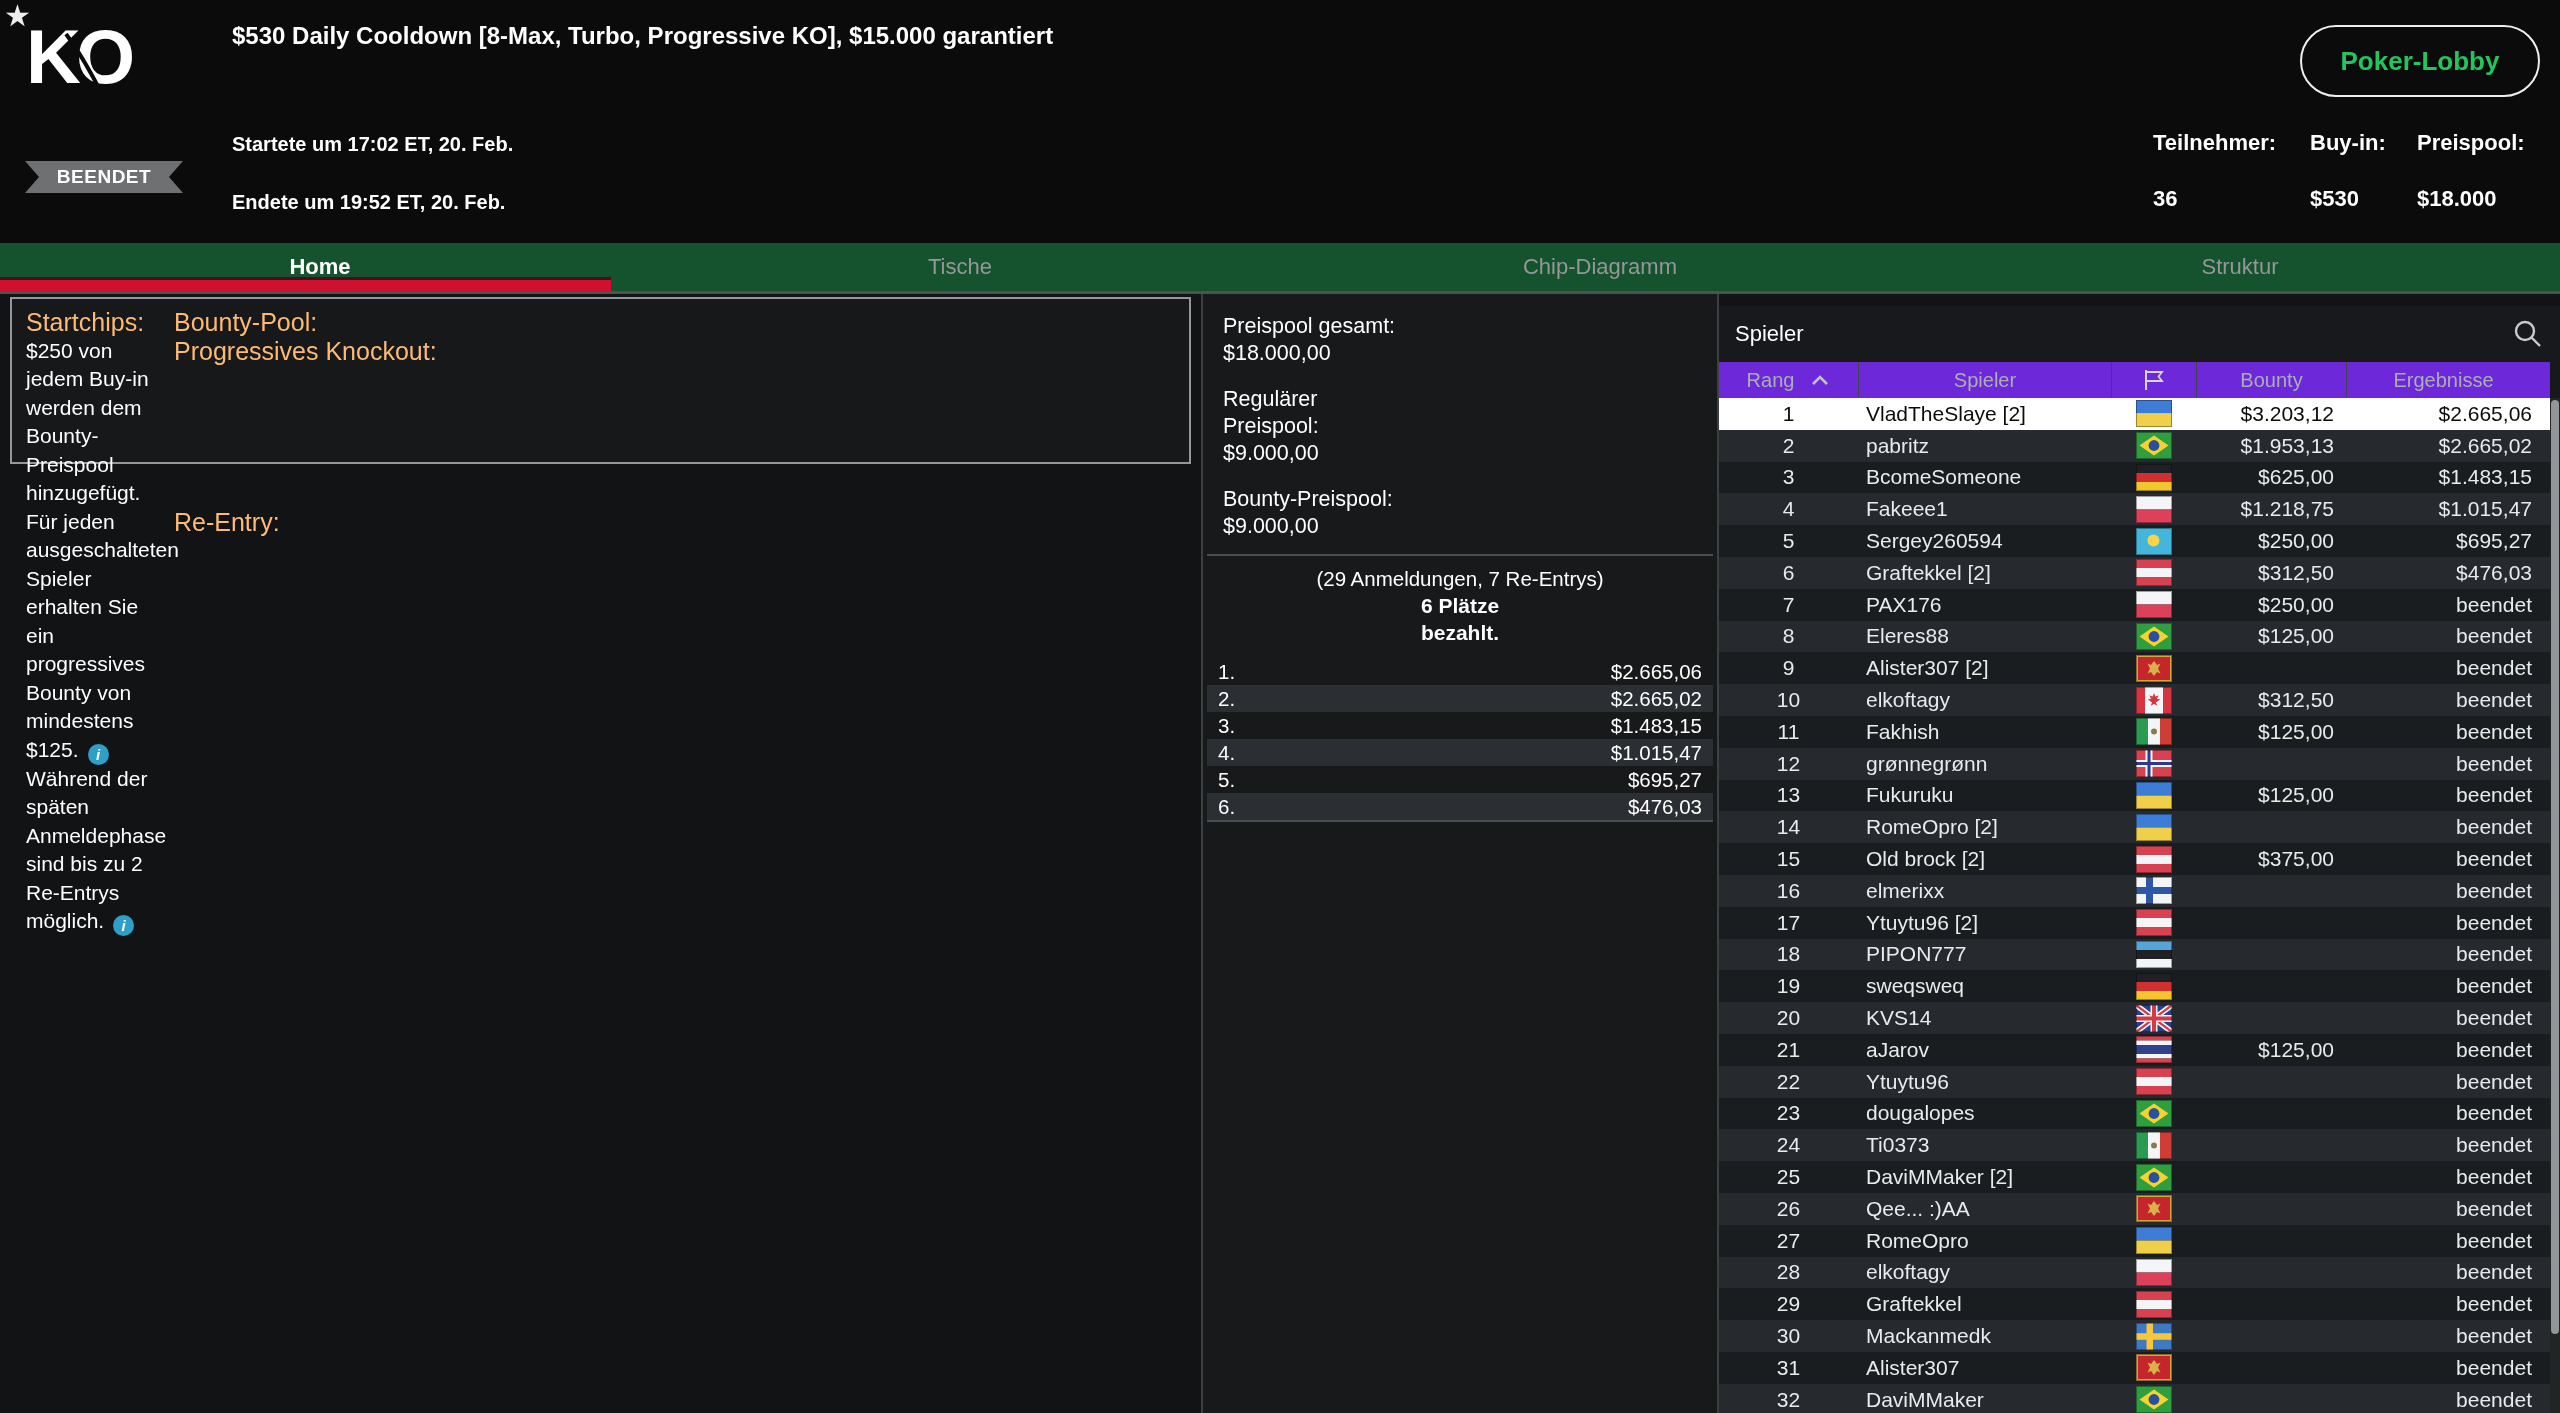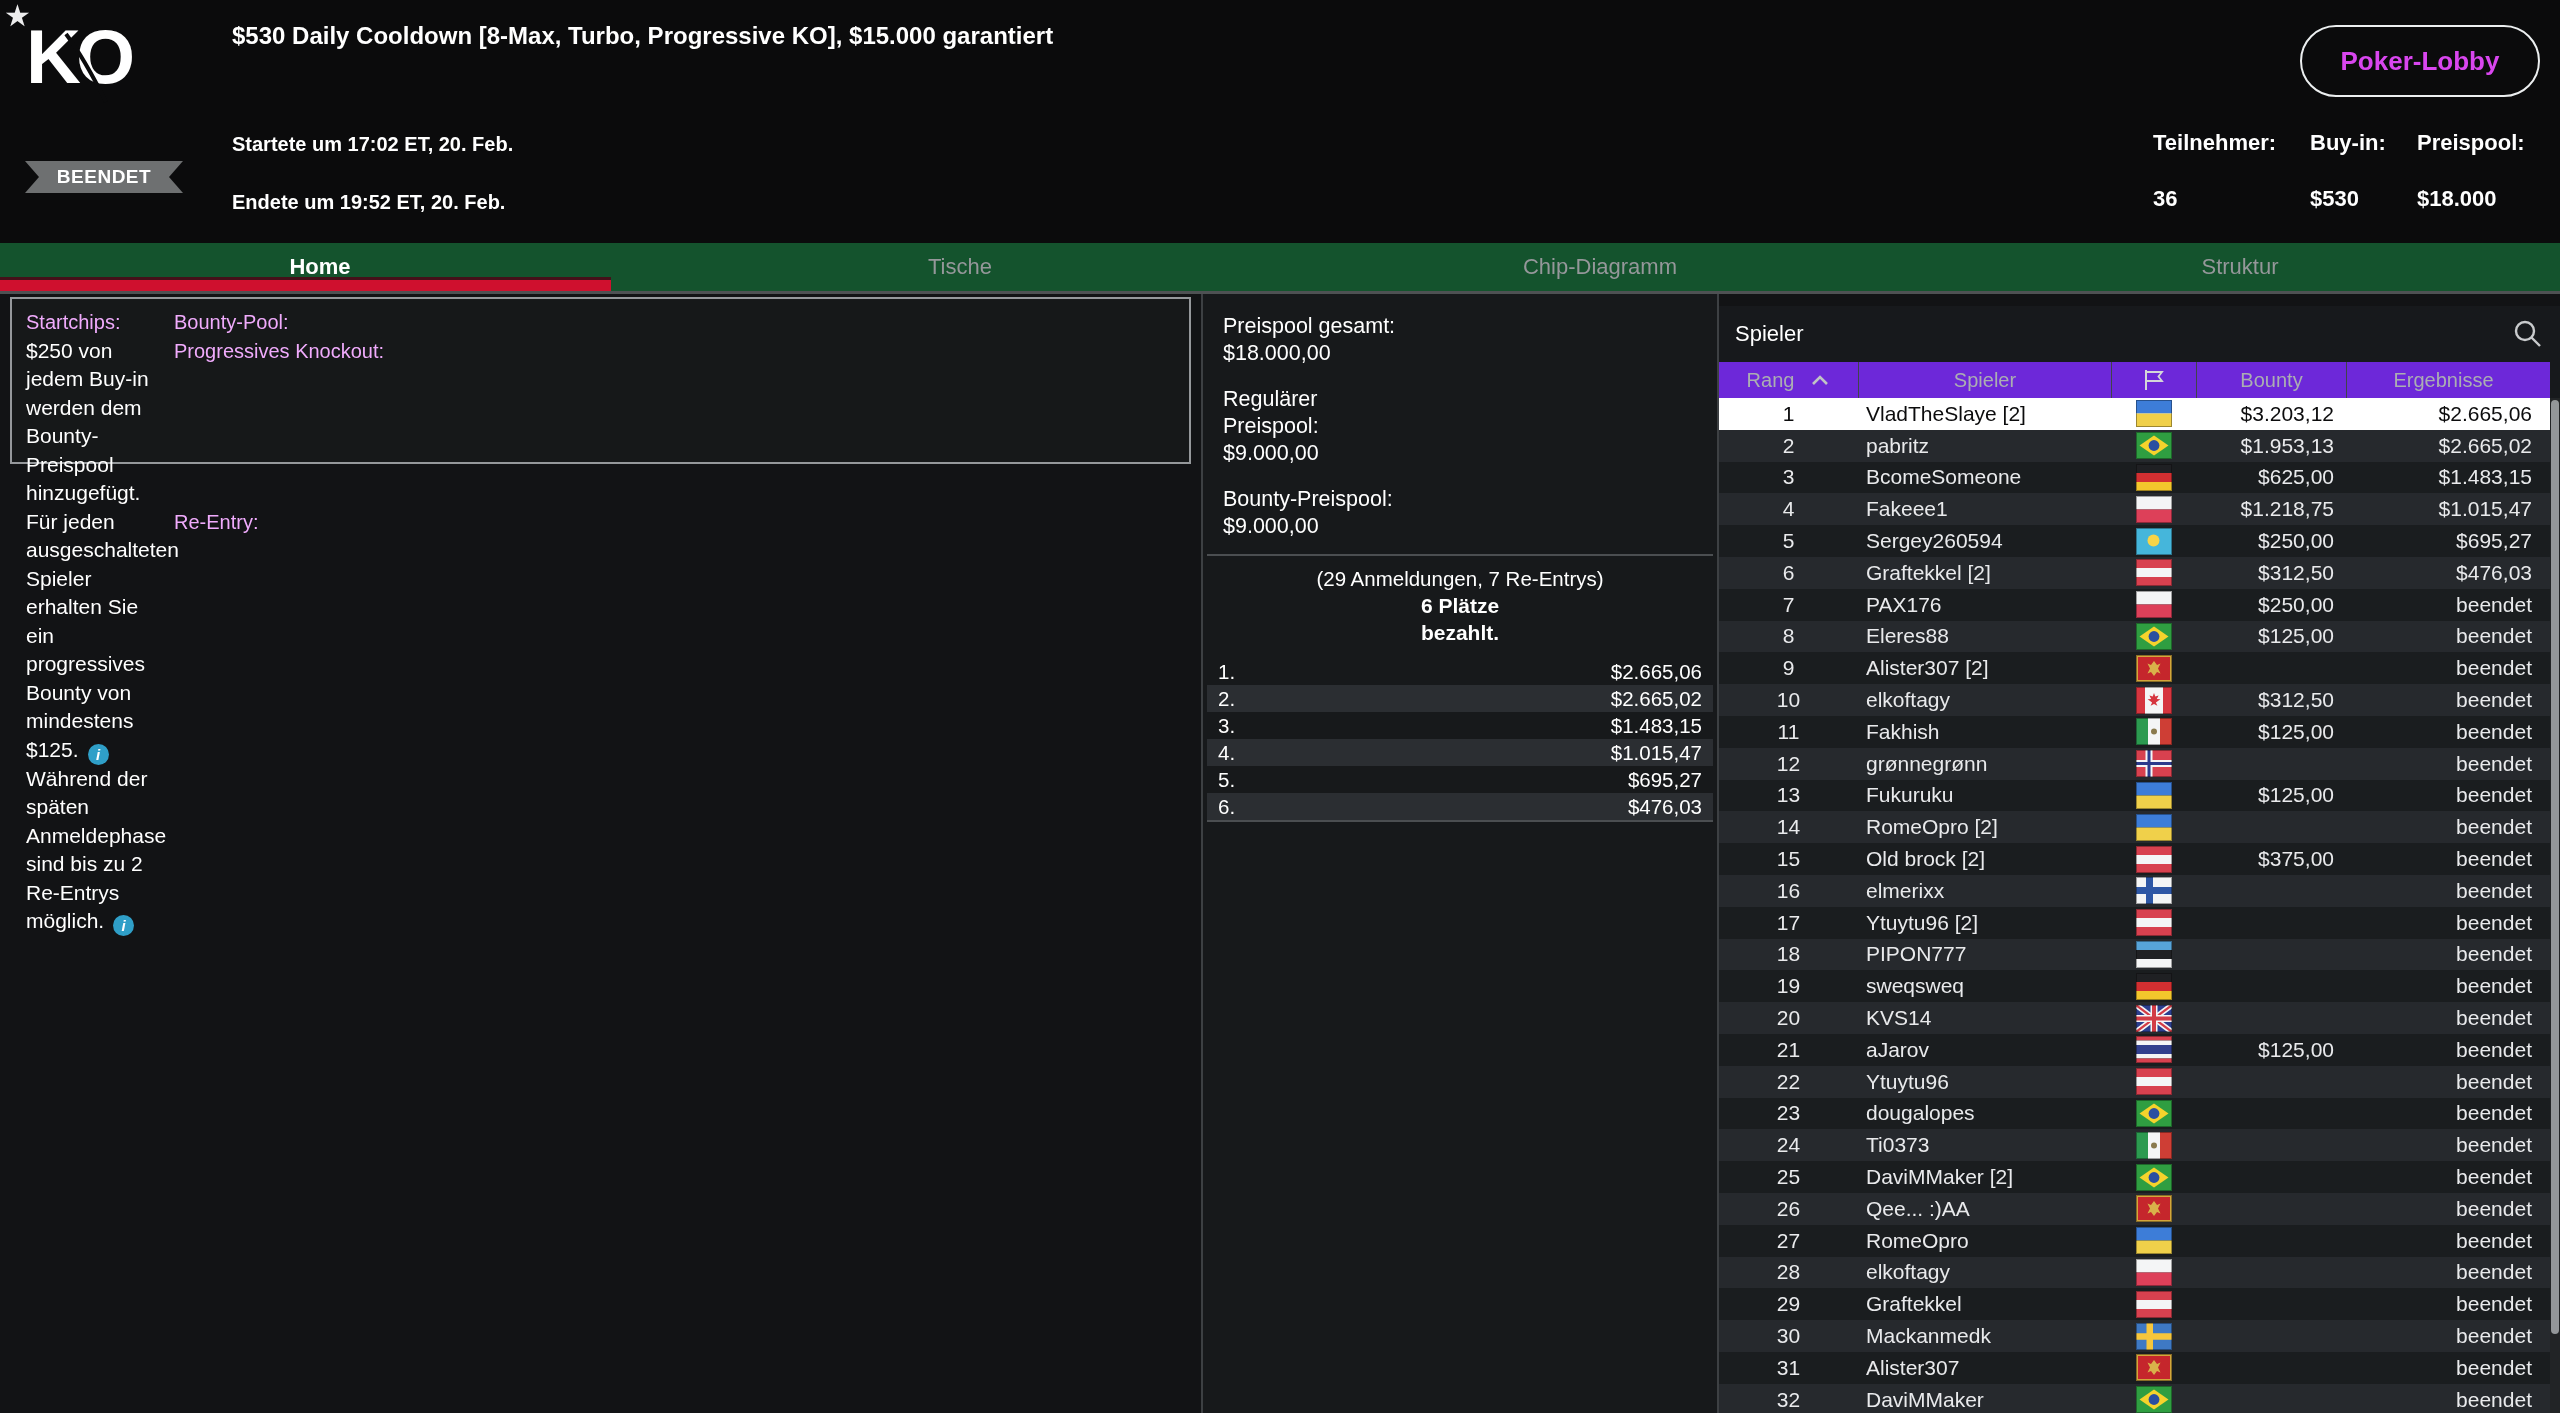--- a/index.html
+++ b/index.html
@@ -11,21 +11,21 @@
   .fav-star { position:absolute; left:4px; top:-2px; font-size:30px; color:#ededee; }
   .ko-logo { position:absolute; left:26px; top:6px; width:92px; height:102px; font-size:76px; font-weight:900; letter-spacing:-5px; color:#fff; line-height:102px; }
   .ko-slash { position:absolute; left:0; top:0; width:92px; height:102px; pointer-events:none; }
   .ribbon { position:absolute; left:25px; top:161px; width:158px; height:32px; background:#6e7071;
             clip-path:polygon(0 0,100% 0,calc(100% - 14px) 50%,100% 100%,0 100%,14px 50%);
             display:flex; align-items:center; justify-content:center; font-size:19px; font-weight:700; letter-spacing:.5px; }
   .t-title { position:absolute; left:232px; top:22px; font-size:24px; font-weight:700; }
   .t-start { position:absolute; left:232px; top:133px; font-size:20px; font-weight:700; }
   .t-end   { position:absolute; left:232px; top:191px; font-size:20px; font-weight:700; }
   .lobby-btn { position:absolute; left:2300px; top:25px; width:240px; height:72px; background:transparent;
-               border:2.5px solid #eceff0; border-radius:40px; color:#d946ef; font-size:26px; font-weight:700;
+               border:2.5px solid #eceff0; border-radius:40px; color:#22c55e; font-size:26px; font-weight:700;
                display:flex; align-items:center; justify-content:center; font-family:inherit; }
   .stats { position:absolute; left:2153px; top:130px; display:grid; grid-template-columns:157px 107px 120px; row-gap:30px;
            font-size:22px; font-weight:700; }
 
   
   .tabbar { position:relative; height:48px; background:#14532d; display:flex; }
   .tab { flex:1; display:flex; align-items:center; justify-content:center; font-size:22px; color:#95979a; cursor:default; }
   .tab.active { color:#fff; font-weight:700; }
   .tab-ind-shadow { position:absolute; left:0; bottom:11px; width:611px; height:3px; background:#451019; }
   .tab-ind { position:absolute; left:0; bottom:0; width:611px; height:11px; background:#cf102e; }
@@ -33,21 +33,21 @@
   
   .content { display:flex; height:1122px; border-top:3px solid #4e5153; background:#121315; }
   .col-left { width:1201px; background:#121315; }
   .vsep { width:2px; background:#3d4043; }
   .col-mid { width:514px; background:#17191b; padding:0 20px; }
   .col-right { flex:1; background:#17191c; position:relative;margin-top:12px; }
 
   
   .info-box { margin:3px 10px 0 10px; height:167px; border:2px solid #95989b; background:#161819; padding:9px 12px 0 14px; }
   .info-grid { display:grid; grid-template-columns:138px 1fr; column-gap:10px; }
-  .info-label { font-size:20px; color:#f0abfc; line-height:28.5px; }
+  .info-label { font-size:25px; color:#fdba74; line-height:28.5px; }
   .info-value { font-size:21px; color:#fff; line-height:28.5px; }
   .info-icon { display:inline-block; width:21px; height:21px; border-radius:50%; background:#2f9fc8; color:#fff;
                font-size:15px; font-weight:700; font-style:italic; text-align:center; line-height:21px; margin-left:9px; vertical-align:-3px; }
 
   
   .prize-block { margin-top:19px; font-size:21.5px; line-height:27px; }
   .pre-line { white-space:pre-line; }
   .mid-divider { height:2px; background:#4b4e51; margin:14px -16px 0 -16px; }
   .entries-note { text-align:center; font-size:20.5px; margin-top:9px; line-height:27px; }
   .places { text-align:center; font-size:21px; font-weight:700; line-height:27px; }

